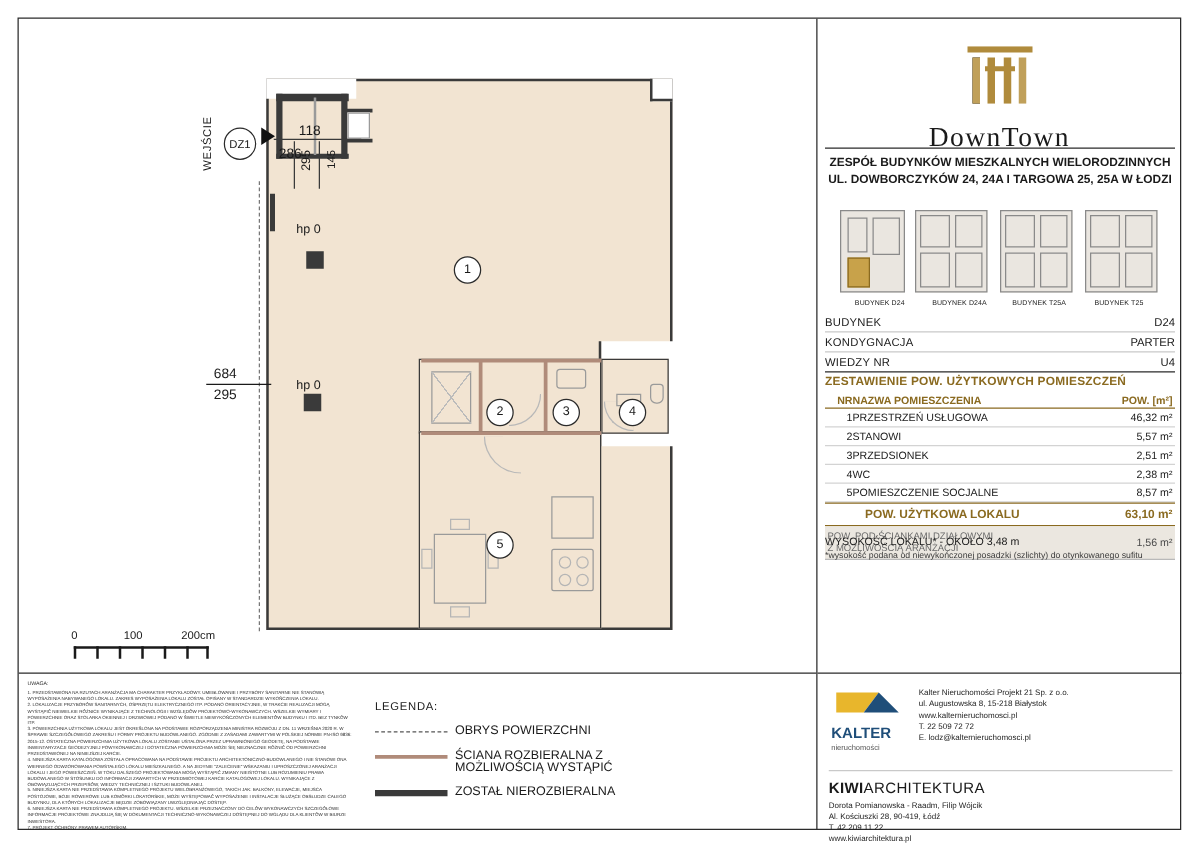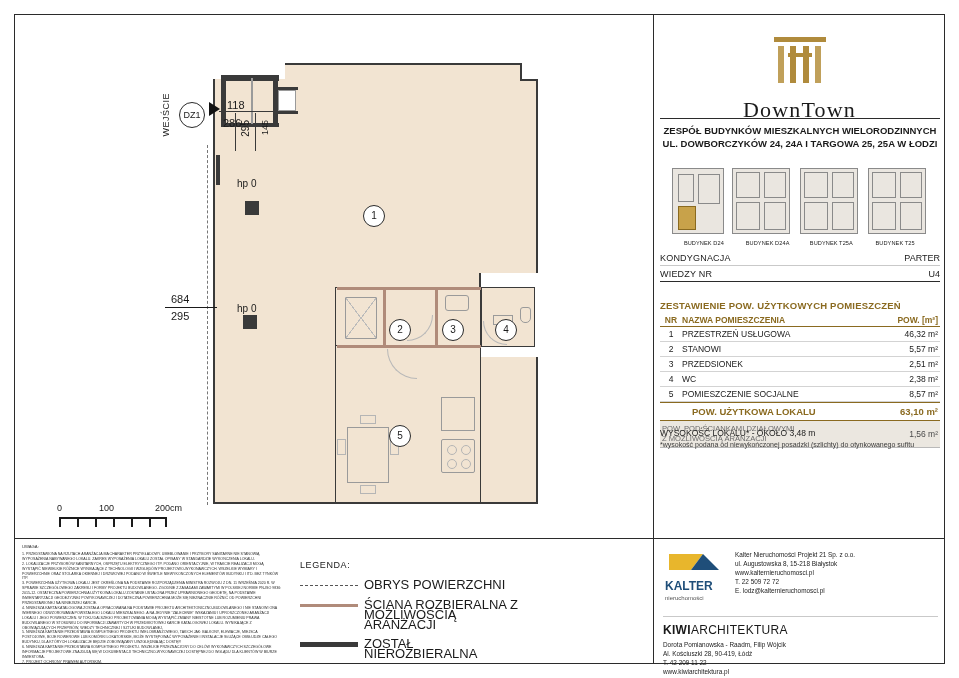--- a/index.html
+++ b/index.html
@@ -97,21 +97,21 @@
   .tbl .k { letter-spacing:0.2px; }
   .tbl .v { text-align:right; }
 
   .zest-title {
     position:absolute; left:660px; top:300px; width:280px;
     font-size:9.5px; font-weight:bold; color:#8a6a20; letter-spacing:0.2px;
   }
   .ztbl { position:absolute; left:660px; top:313px; width:280px; font-size:8.5px; }
   .ztbl .hrow { display:flex; border-bottom:1px solid #8a6a20; color:#8a6a20; padding:1.5px 0; font-weight:bold;}
   .ztbl .r { display:flex; border-bottom:0.7px solid #d3d3d3; padding:2px 0; }
-  .ztbl .c-nr { width:22px; text-align:center; }
+  .ztbl .c-nr { width:22px; text-align:right; }
   .ztbl .c-nm { flex:1; }
   .ztbl .c-pw { width:64px; text-align:right; padding-right:2px; }
   .ztbl .total { display:flex; border-top:1px solid #8a6a20; border-bottom:1px solid #8a6a20; padding:3px 0; color:#8a6a20; font-weight:bold; font-size:9.5px; }
   .ztbl .total .c-nm { padding-left:2px;margin-left:30px; }
   .ztbl .sub { display:flex; align-items:center; background:#ebe7e0; border-bottom:1px solid #b9b9b9; padding:3px 0; color:#6a6a6a; font-size:7.6px; }
   .ztbl .sub .c-nm { line-height:10px; padding-left:2px;}
   .ztbl .sub .c-pw { color:#4a4a4a; font-size:8.5px; }
 
   .height-note { position:absolute; left:660px; top:428px; width:320px; font-size:8.5px; }
   .height-note .sm { display:block; font-size:7px; color:#3a3a3a; margin-top:3px; }
@@ -120,21 +120,21 @@
   .notes { position:absolute; left:22px; top:545px; width:260px; font-size:3.6px; line-height:4.9px; color:#2b2b2b; }
   .notes .hd { font-size:4.2px; margin-bottom:2px; }
 
   .legend { position:absolute; left:300px; top:560px; width:230px; }
   .legend .ttl { font-size:9px; letter-spacing:0.6px; margin-bottom:10px; }
   .legend .item { display:flex; align-items:flex-start; margin-bottom:9px; }
   .legend .swatch { width:58px; height:12px; position:relative; flex:0 0 58px; margin-top:-1px;}
   .legend .lt { position:absolute; left:0; top:6px; width:58px; border-top:1px dashed #555; }
   .legend .lp { position:absolute; left:0; top:5px; width:58px; height:3px; background:#b08b7a; }
   .legend .lb { position:absolute; left:0; top:4px; width:58px; height:5px; background:#3a3a3a; }
-  .legend .ltxt { font-size:13px; line-height:10px; padding-left:6px; }
+  .legend .ltxt { font-size:10px; line-height:10px; padding-left:6px; }
 
   .divider-h-right { position:absolute; left:654px; top:538px; width:291px; height:1px; background:#2b2b2b; }
 
   .footer-right { position:absolute; left:663px; top:548px; width:275px; }
   .kalter { position:relative; height:62px; }
   .kalter-logo { position:absolute; left:0; top:4px; width:62px; height:56px; }
   .kalter-txt { position:absolute; left:72px; top:2px; width:205px; font-size:6.4px; line-height:9px; color:#222; }
   .kiwi { position:relative; margin-top:6px; border-top:1px solid #c9c9c9; padding-top:6px; }
   .kiwi-name { font-size:12px; letter-spacing:0.3px; }
   .kiwi-name b { font-weight:bold; }
@@ -209,39 +209,39 @@
     <div class="room-label" style="left:374px; top:304px;">2</div>
     <div class="room-label" style="left:427px; top:304px;">3</div>
     <div class="room-label" style="left:480px; top:304px;">4</div>
     <div class="room-label" style="left:374px; top:410px;">5</div>
 
     <div class="wejscie" style="left:146px; top:78px;">WEJŚCIE</div>
     <div class="entry-marker" style="left:164px; top:87px;">DZ1</div>
     <div class="arrow-tri" style="left:194px; top:87px;"></div>
 
     <div class="dim-line" style="left:206px; top:84px; width:1px; height:0;"></div>
-    <div class="dim-text" style="left:212px; top:84px; font-size:11px;">118</div>
+    <div class="dim-text" style="left:212px; top:84px; font-size:11px;padding-left:12px;">118</div>
     <div class="dim-text" style="left:208px; top:102px; font-size:11px;">286</div>
     <div class="dim-text v" style="left:225px; top:105px; font-size:10px;">295</div>
     <div class="dim-text v" style="left:245px; top:105px; font-size:9px;">145</div>
     <div class="dim-line" style="left:204px; top:96px; width:70px; height:1px; background:#3a3a3a;"></div>
     <div class="dim-line" style="left:220px; top:98px; width:1px; height:38px; background:#3a3a3a;"></div>
     <div class="dim-line" style="left:240px; top:98px; width:1px; height:38px; background:#3a3a3a;"></div>
 
     <div class="dim-text" style="left:222px; top:163px; font-size:10px;">hp 0</div>
 
     <div class="dim-text" style="left:156px; top:278px; font-size:11px;">684</div>
     <div class="dim-text" style="left:156px; top:295px; font-size:11px;">295</div>
     <div class="dim-line" style="left:150px; top:292px; width:52px; height:1px; background:#1a1a1a;"></div>
     <div class="dim-text" style="left:222px; top:288px; font-size:10px;">hp 0</div>
 
     <div class="scalebar">
       <div class="lbl" style="left:-2px;">0</div>
       <div class="lbl" style="left:40px;">100</div>
-      <div class="lbl" style="left:96px;">200cm</div>
+      <div class="lbl" style="left:86px;">200cm</div>
       <div class="ticks">
         <div class="bar"></div>
         <div class="t" style="left:0;"></div>
         <div class="t" style="left:18px;"></div>
         <div class="t" style="left:36px;"></div>
         <div class="t" style="left:54px;"></div>
         <div class="t" style="left:72px;"></div>
         <div class="t" style="left:90px;"></div>
         <div class="t" style="left:106px;"></div>
       </div>
@@ -293,20 +293,24 @@
   </div>
   <div class="sitemap-caps">
     <span>BUDYNEK D24</span>
     <span>BUDYNEK D24A</span>
     <span>BUDYNEK T25A</span>
     <span>BUDYNEK T25</span>
   </div>
 
   <div class="tbl">
     <div class="row">
+      <span class="k">BUDYNEK</span>
+      <span class="v">D24</span>
+    </div>
+    <div class="row">
       <span class="k">KONDYGNACJA</span>
       <span class="v">PARTER</span>
     </div>
     <div class="row">
       <span class="k">WIEDZY NR</span>
       <span class="v">U4</span>
     </div>
   </div>
 
   <div class="zest-title">ZESTAWIENIE POW. UŻYTKOWYCH POMIESZCZEŃ</div>
@@ -375,21 +379,21 @@
     <div class="item">
       <span class="swatch">
           <i class="lt"></i>
         </span>
       <span class="ltxt">OBRYS POWIERZCHNI</span>
     </div>
     <div class="item">
       <span class="swatch">
           <i class="lp"></i>
         </span>
-      <span class="ltxt">ŚCIANA ROZBIERALNA Z MOŻLIWOŚCIĄ ARANŻACJI</span>
+      <span class="ltxt">ŚCIANA ROZBIERALNA Z MOŻLIWOŚCIĄ WYSTĄPIĆ</span>
     </div>
     <div class="item">
       <span class="swatch">
           <i class="lb"></i>
         </span>
       <span class="ltxt">ZOSTAŁ NIEROZBIERALNA</span>
     </div>
   </div>
 
   <div class="footer-right">

